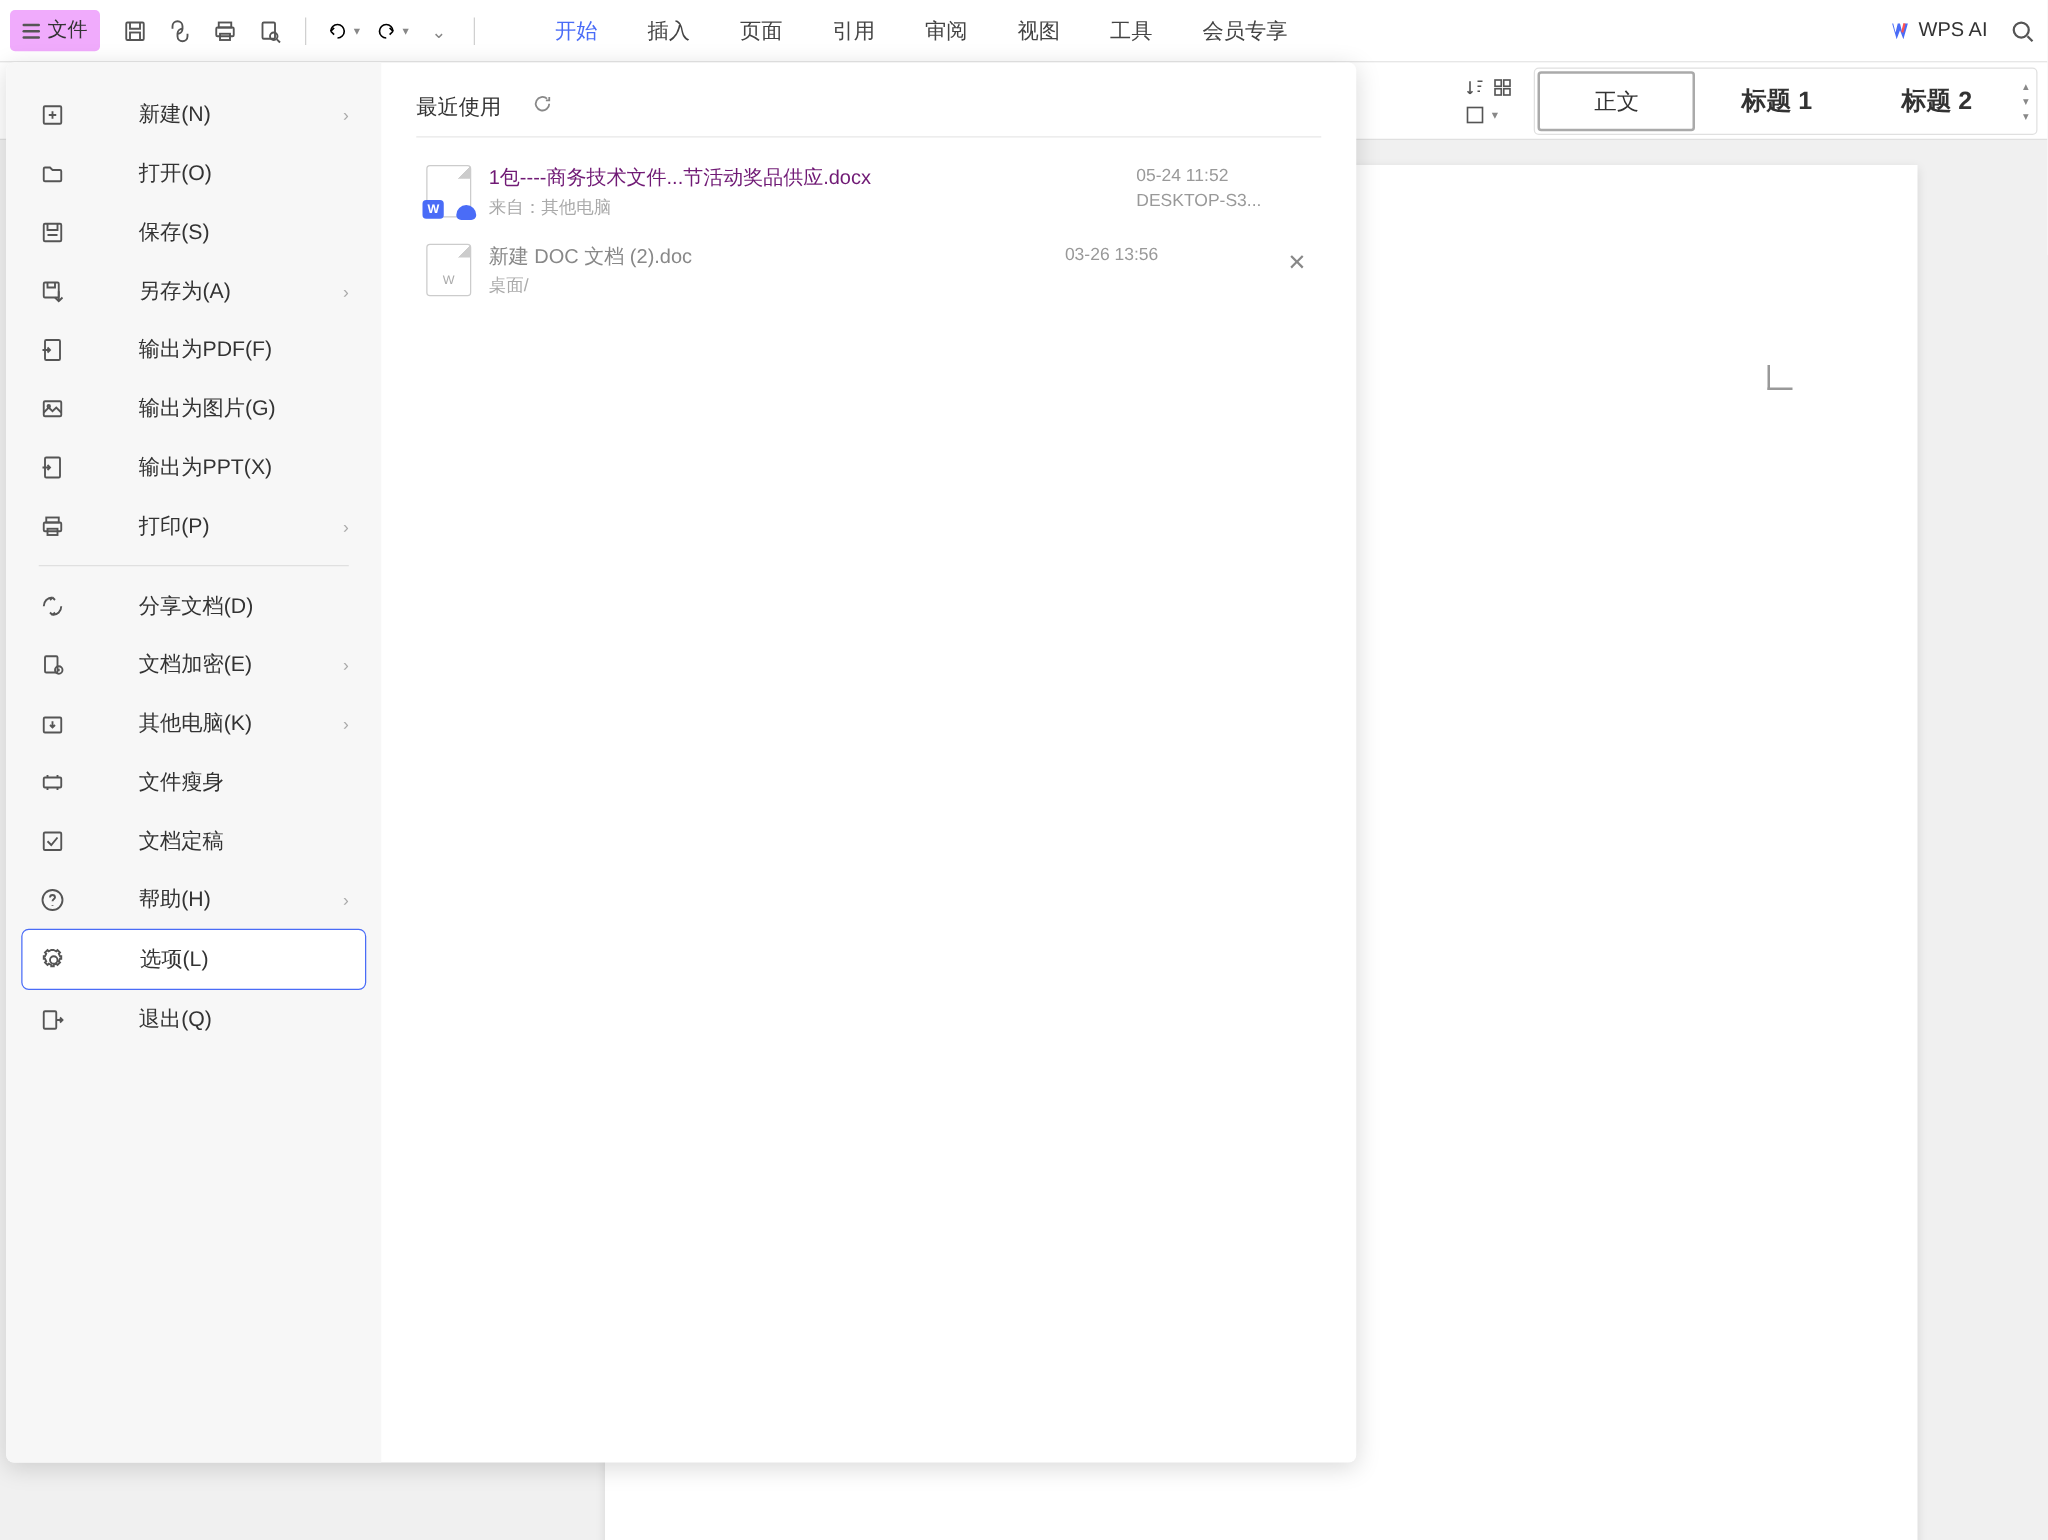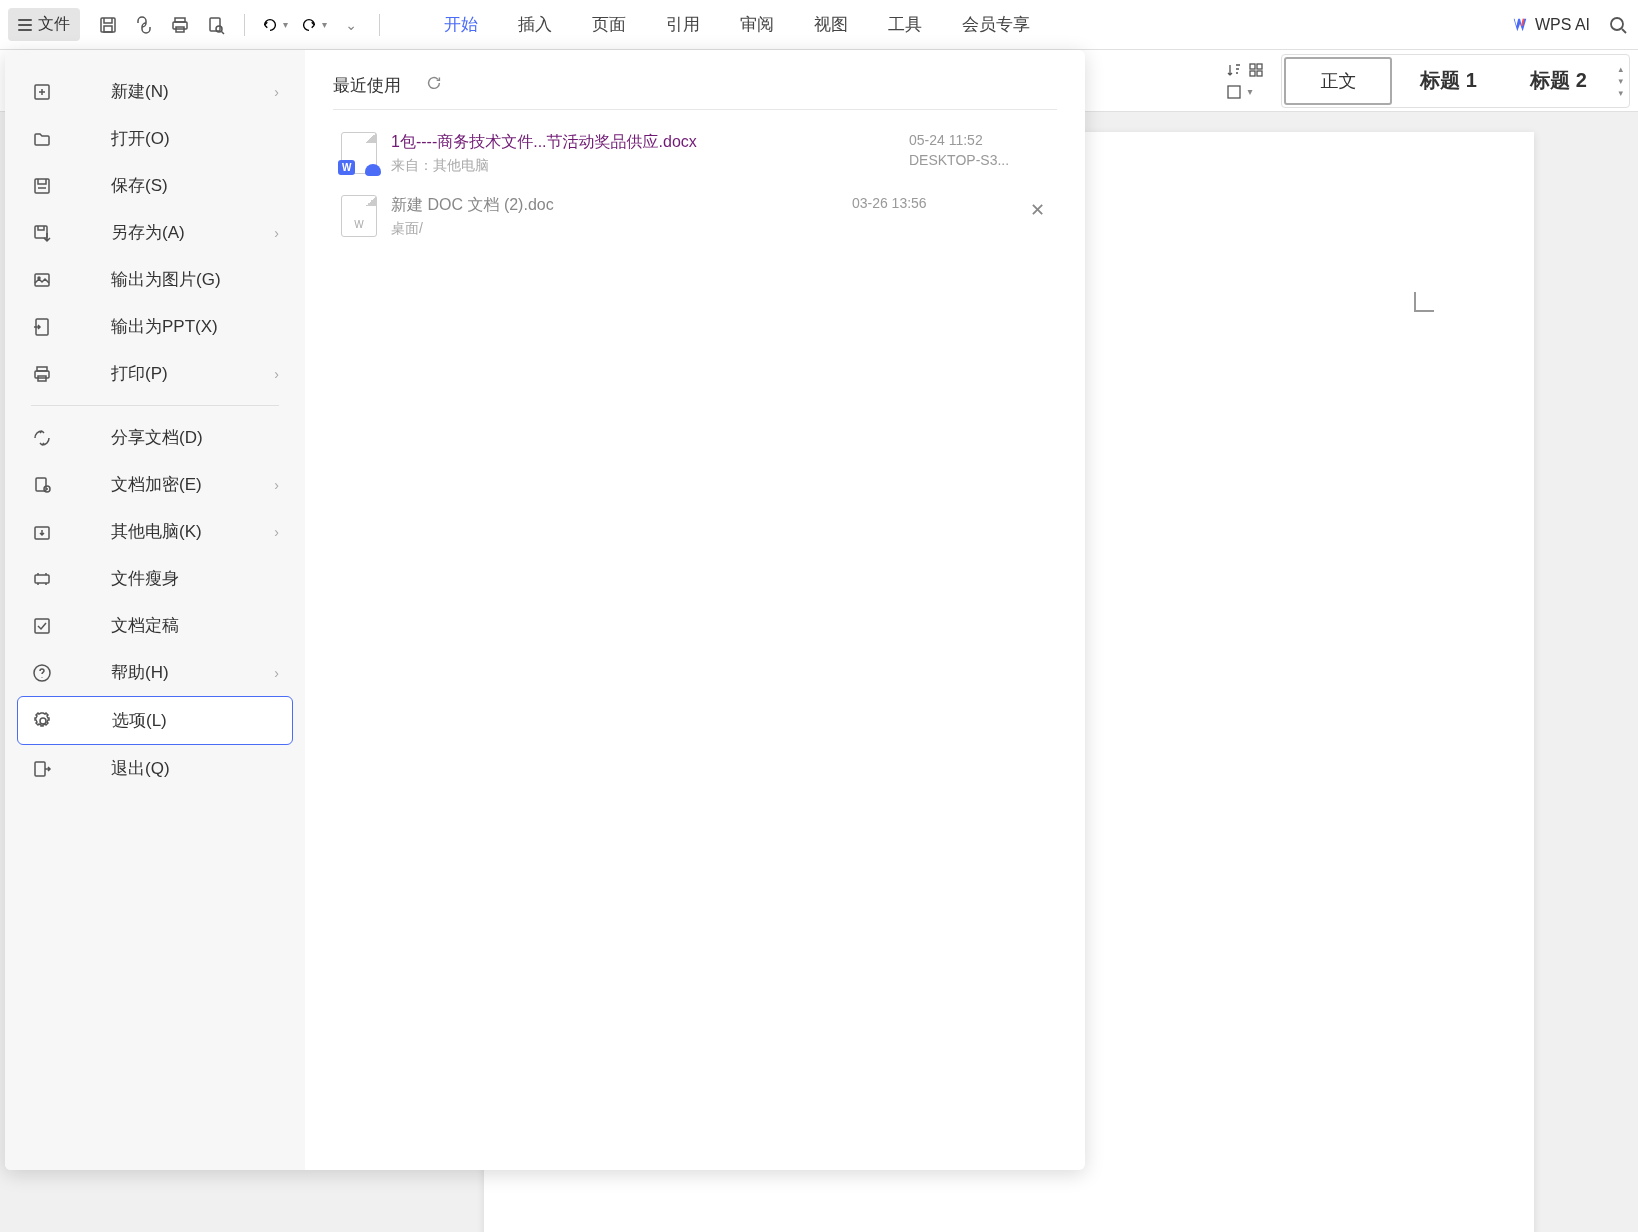--- a/index.html
+++ b/index.html
@@ -20,21 +20,21 @@
       display: flex;
       align-items: center;
       padding: 0 8px;
     }
     
     .file-btn {
       display: flex;
       align-items: center;
       gap: 6px;
       padding: 6px 10px;
-      background: #e5e5e5;
+      background: #f0abfc;
       border-radius: 4px;
       cursor: pointer;
       font-size: 16px;
       color: #333;
     }
     
     .hamburger-icon {
       display: flex;
       flex-direction: column;
       gap: 3px;
@@ -153,21 +153,21 @@
       display: flex;
       align-items: center;
       gap: 2px;
       border: 1px solid #e0e0e0;
       border-radius: 4px;
       padding: 2px;
       position: relative;
     }
     
     .style-item {
-      width: 108px;
+      width: 126px;
       height: 48px;
       display: flex;
       align-items: center;
       justify-content: center;
       cursor: pointer;
       font-size: 18px;
       color: #333;
     }
     .style-item.selected {
       border: 2px solid #aaa;
@@ -580,20 +580,29 @@
           <svg width="20" height="20" viewBox="0 0 20 20" fill="none" stroke="currentColor" stroke-width="1.5">
             <rect x="3" y="3" width="12" height="12" rx="1"></rect>
             <path d="M6 3v4h6V3"></path>
             <path d="M12 15l3 3 3-3M15 10v8"></path>
           </svg>
         </span>
       <span>另存为(A)</span>
       <span class="menu-item-arrow">›</span>
     </div>
 
+    <div class="menu-item">
+      <span class="menu-item-icon">
+          <svg width="20" height="20" viewBox="0 0 20 20" fill="none" stroke="currentColor" stroke-width="1.5">
+            <rect x="4" y="2" width="12" height="16" rx="1"></rect>
+            <path d="M2 10h6M6 8l2 2-2 2"></path>
+          </svg>
+        </span>
+      <span>输出为PDF(F)</span>
+    </div>
 
     <div class="menu-item">
       <span class="menu-item-icon">
           <svg width="20" height="20" viewBox="0 0 20 20" fill="none" stroke="currentColor" stroke-width="1.5">
             <rect x="3" y="4" width="14" height="12" rx="1"></rect>
             <path d="M3 13l4-4 3 3 3-3 4 4"></path>
             <circle cx="7" cy="8" r="1"></circle>
           </svg>
         </span>
       <span>输出为图片(G)</span>

